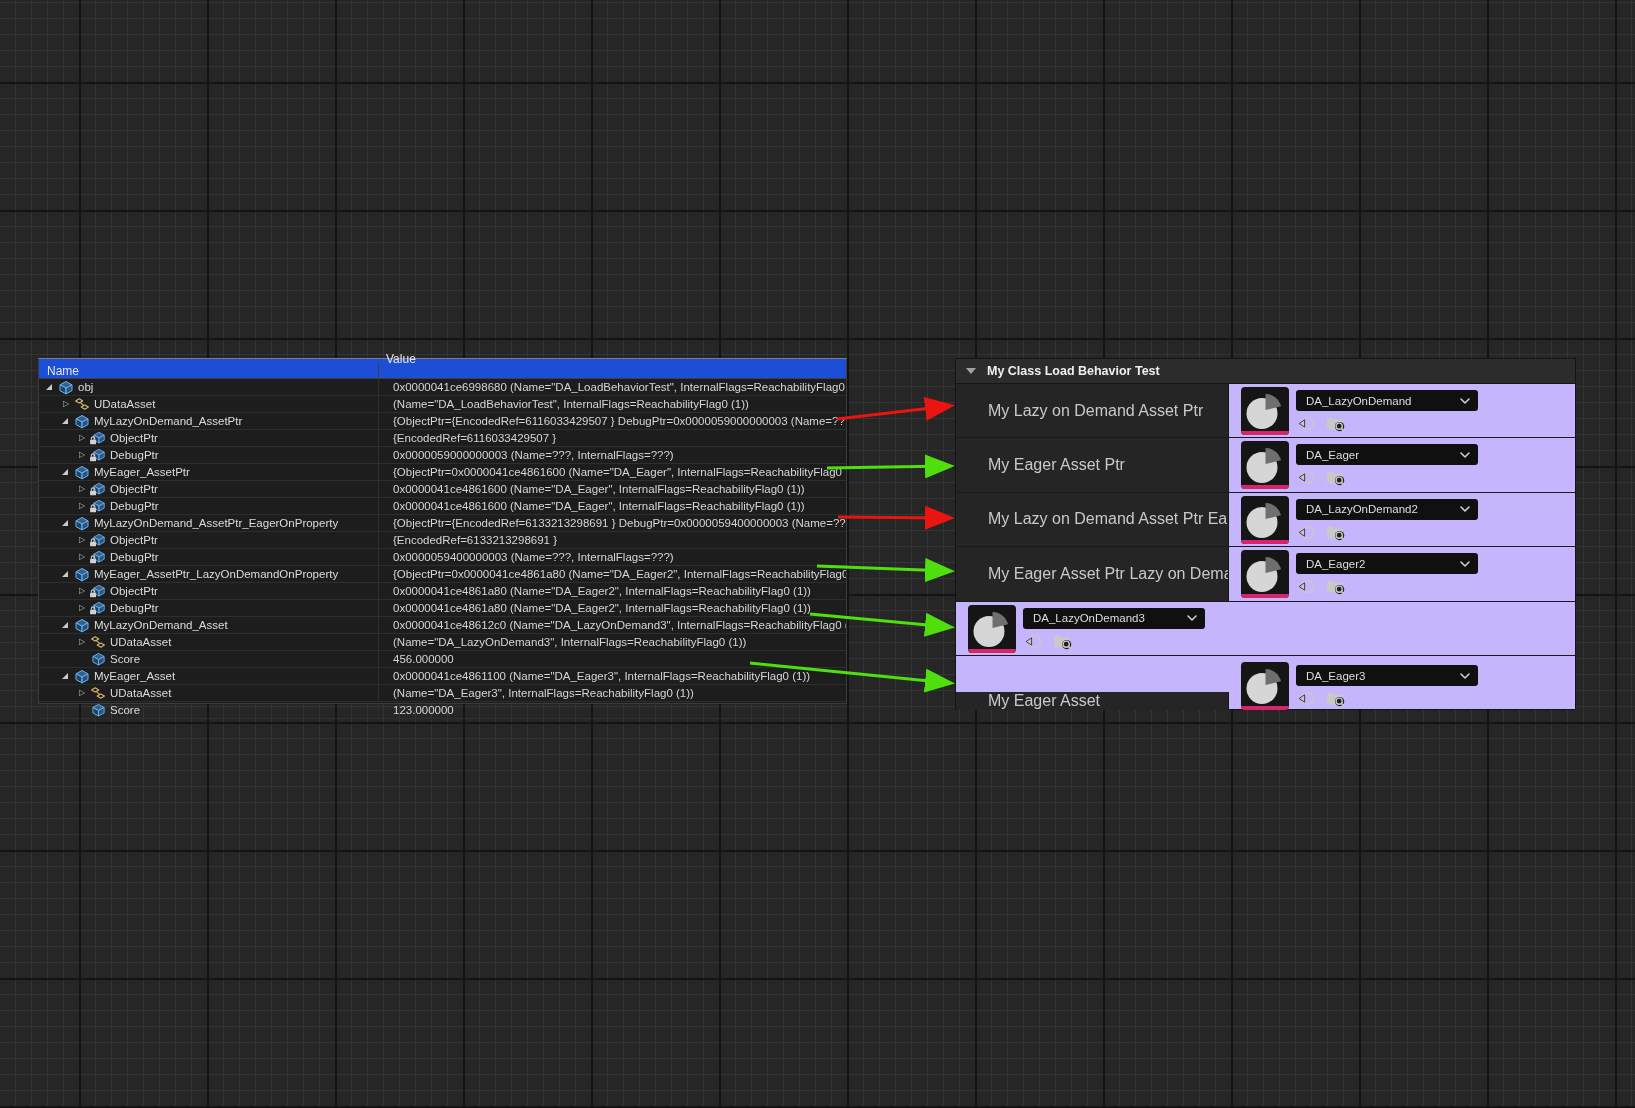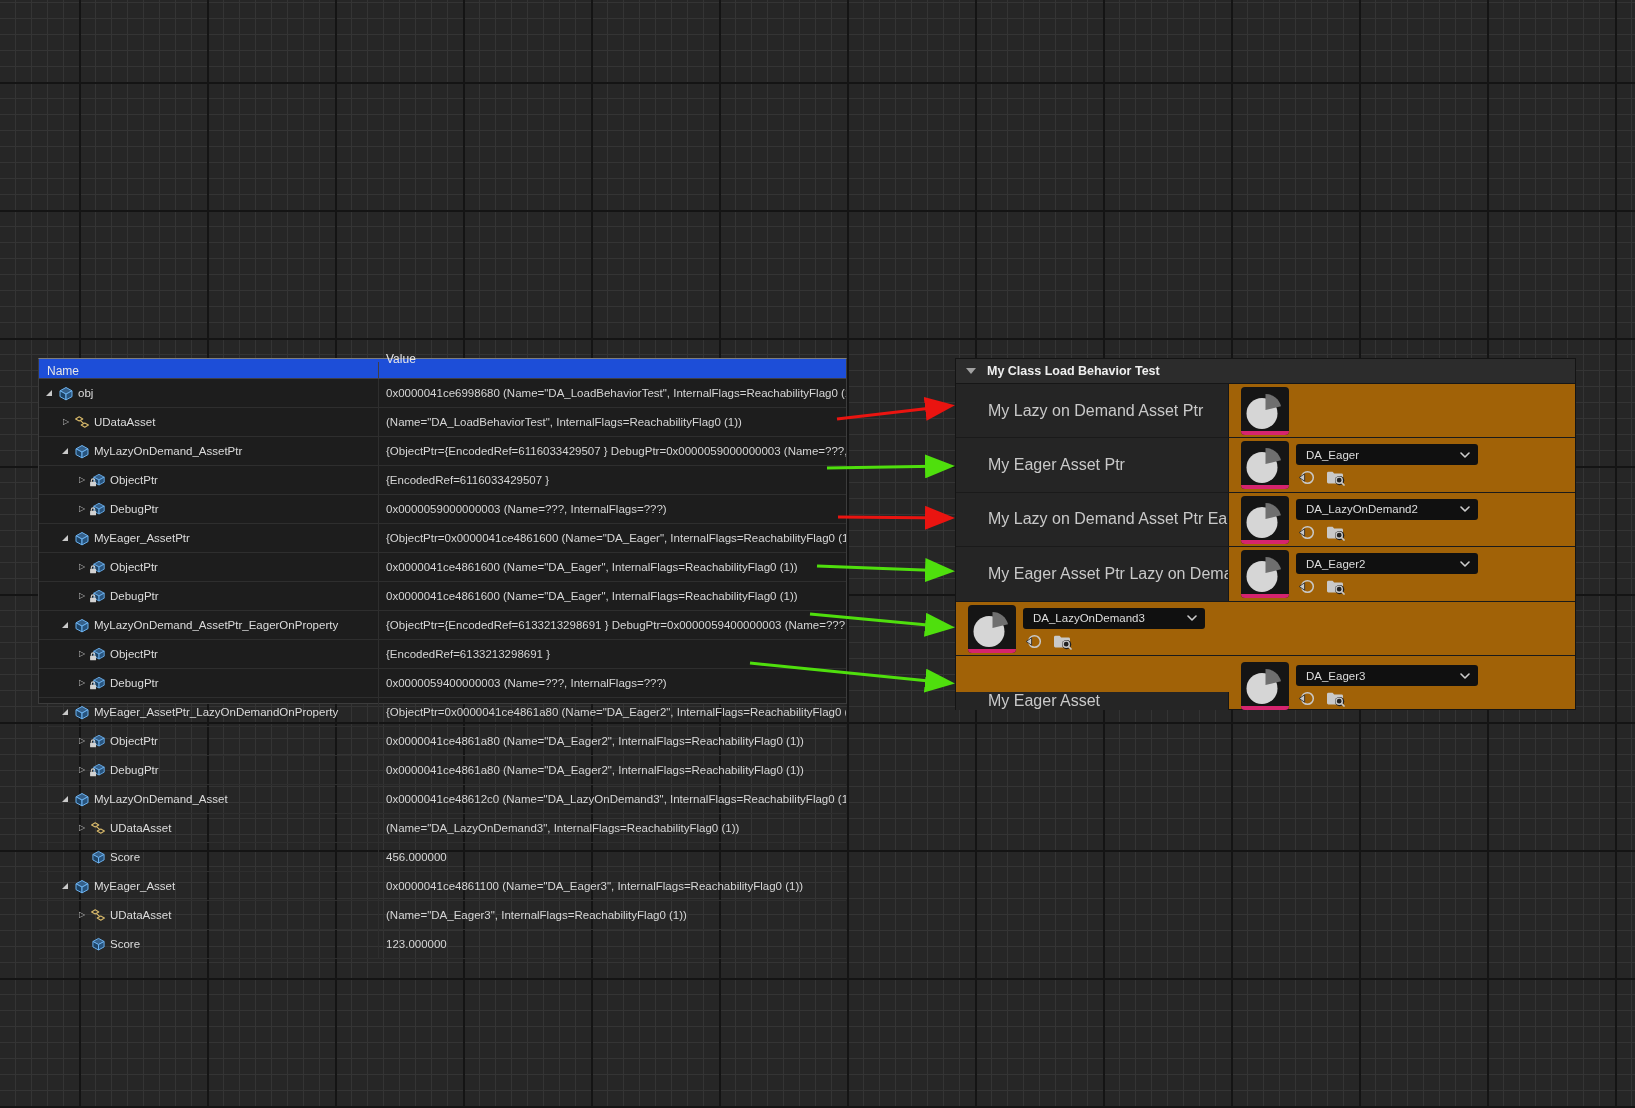--- a/index.html
+++ b/index.html
@@ -14,36 +14,36 @@
       linear-gradient(to bottom,#343434 1px,transparent 1px);
     background-size:128px 128px,128px 128px,16px 16px,16px 16px;
     background-position:79px 0,0 82px,15px 0,0 2px;
   }
   
   .watch{position:absolute;left:38px;top:358px;width:809px;height:346px;
     background:#1d1d1d;border:1px solid #3c3c3c;border-top:1px solid #7d7d7d;box-sizing:border-box;z-index:2;}
   .whead{display:flex;height:19px;background:#1d4ed8;border-bottom:1px solid #3f3f46;color:#e6e6e6;font-size:12px;align-items:flex-end;}
   .whead .hname{width:340px;border-right:1px solid #3f3f46;box-sizing:border-box;padding:2px 0 0 8px;}
   .whead .hvalue{flex:1;padding:2px 0 12px 7px;}
-  .wrow{display:flex;height:29px;box-sizing:border-box;border-bottom:1px solid #2e2e2e;}
+  .wrow{display:flex;height:17px;box-sizing:border-box;border-bottom:1px solid #2e2e2e;gap:7px;}
   .ncell{width:340px;box-sizing:border-box;border-right:1px solid #2e2e2e;display:flex;align-items:center;
     overflow:hidden;white-space:nowrap;color:#dcdcdc;font-size:11.5px;}
   .vcell{flex:1;box-sizing:border-box;padding-left:7px;display:flex;align-items:center;overflow:hidden;
     white-space:nowrap;color:#d6d6d6;font-size:11.5px;}
   .d0{padding-left:6px;} .d1{padding-left:22px;} .d2{padding-left:38px;}
   .exp{width:11px;height:11px;display:inline-block;flex:0 0 11px;position:relative;margin-right:2px;}
   .exp.open::after{content:"";position:absolute;left:1px;top:2px;width:0;height:0;
     border-left:6px solid transparent;border-bottom:6px solid #c9c9c9;}
   .exp.closed::after{content:"▷";font-family:"DejaVu Sans",sans-serif;font-size:8px;color:#bdbdbd;
     position:absolute;left:2px;top:0px;}
   .icw{position:relative;width:16px;height:14px;flex:0 0 16px;margin-right:4px;}
   .icw .cube{position:absolute;right:0;top:0;}
   .icw .lk{position:absolute;left:-1px;bottom:-1px;}
   
-  .details{position:absolute;left:955px;top:358px;width:621px;height:352px;background:#a16207;
+  .details{position:absolute;left:955px;top:358px;width:621px;height:352px;background:#c4b5fd;
     border:1px solid #141414;box-sizing:border-box;z-index:2;}
   .dhead{height:25px;background:#2c2c2c;border-bottom:1px solid #161616;display:flex;align-items:center;box-sizing:border-box;}
   .dtri{width:0;height:0;border-left:5px solid transparent;border-right:5px solid transparent;
     border-top:6px solid #a2a2a2;margin-left:10px;margin-right:11px;}
   .dtitle{color:#efefef;font-size:12.5px;font-weight:bold;}
   .drow{display:flex;height:54.4px;box-sizing:border-box;border-bottom:1px solid #1a1a1a;}
   .dlabel{width:273px;box-sizing:border-box;border-right:1px solid #171717;background:#252525;
     display:flex;align-items:center;padding-left:32px;color:#c9c9c9;font-size:16px;overflow:hidden;white-space:nowrap;}
   .dvalue{flex:1;display:flex;align-items:flex-start;padding-left:12px;box-sizing:border-box;}
   .thumb{width:48px;height:48px;margin-top:3px;background:#151515;border-radius:4px;position:relative;flex:0 0 48px;}
@@ -373,20 +373,36 @@
     <span class="dtri"></span>
     <span class="dtitle">My Class Load Behavior Test</span>
   </div>
 
   <div class="drow">
     <div class="dlabel">My Lazy on Demand Asset Ptr</div>
     <div class="dvalue">
       <div class="thumb"><svg width="44" height="44" viewBox="0 0 44 44" style="margin:2px">
             <use href="#i-pie"></use>
           </svg><div class="bar" style="background:#d6246e"></div></div>
+      <div class="ctrl">
+        <div class="combo">
+            <span class="cname">DA_LazyOnDemand</span>
+            <svg width="10" height="6" viewBox="0 0 10 6">
+              <use href="#i-chev"></use>
+            </svg>
+          </div>
+        <div class="irow">
+          <svg width="19" height="17" viewBox="0 0 19 17">
+              <use href="#i-use"></use>
+            </svg>
+          <svg width="19" height="17" viewBox="0 0 19 17">
+              <use href="#i-browse"></use>
+            </svg>
+        </div>
+      </div>
     </div>
   </div>
 
   <div class="drow">
     <div class="dlabel">My Eager Asset Ptr</div>
     <div class="dvalue">
       <div class="thumb"><svg width="44" height="44" viewBox="0 0 44 44" style="margin:2px">
             <use href="#i-pie"></use>
           </svg><div class="bar" style="background:#d6246e"></div></div>
       <div class="ctrl">

